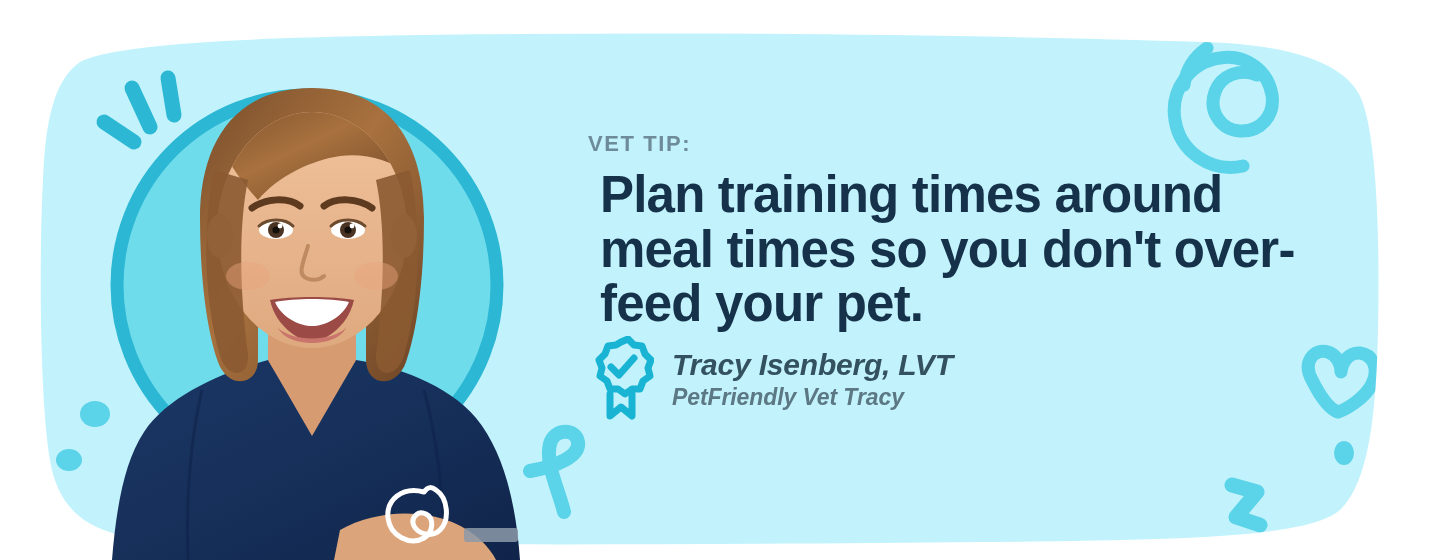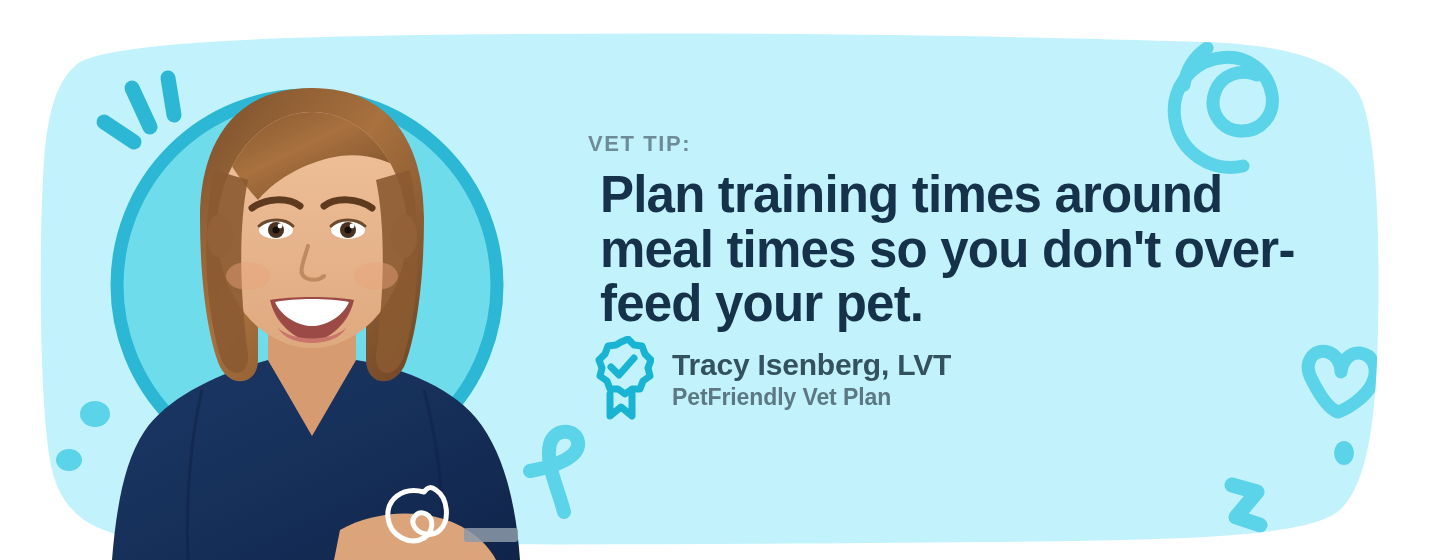--- a/index.html
+++ b/index.html
@@ -69,20 +69,21 @@
     width: 66px;
     height: 86px;
     flex: 0 0 auto;
     display: block;
   }
   .attr-text {
     display: flex;
     flex-direction: column;
     justify-content: center;
     gap: 2px;
+    font-style: italic;
   }
   .attr-name {
     font-size: 30px;
     font-weight: bold;
     color: #33515E;
     letter-spacing: -0.2px;
     line-height: 1.15;
   }
   .attr-role {
     font-size: 23px;
@@ -297,17 +298,17 @@
   <div class="attribution">
     <svg class="badge-icon" viewBox="0 0 66 86">
       <path d="M 33,6
                L 40,3 L 46,9 L 54,10 L 57,18 L 63,24 L 60,32 L 62,40 L 55,45 L 52,53 L 44,53 L 37,58
                L 30,53 L 22,53 L 19,45 L 12,40 L 14,32 L 11,24 L 17,18 L 20,10 L 28,9 Z" fill="none" stroke="#19B4D4" stroke-width="7" stroke-linejoin="round"></path>
       <path d="M 23,31 L 31,39 L 46,22" fill="none" stroke="#19B4D4" stroke-width="7" stroke-linecap="round" stroke-linejoin="round"></path>
       <path d="M 22,58 L 22,80 L 33,71 L 44,80 L 44,58" fill="none" stroke="#19B4D4" stroke-width="7" stroke-linecap="round" stroke-linejoin="round"></path>
     </svg>
     <div class="attr-text">
       <div class="attr-name">Tracy Isenberg, LVT</div>
-      <div class="attr-role">PetFriendly Vet Plan</div>
+      <div class="attr-role">PetFriendly Vet Tracy</div>
     </div>
   </div>
 
 </div>
 
 </body></html>

